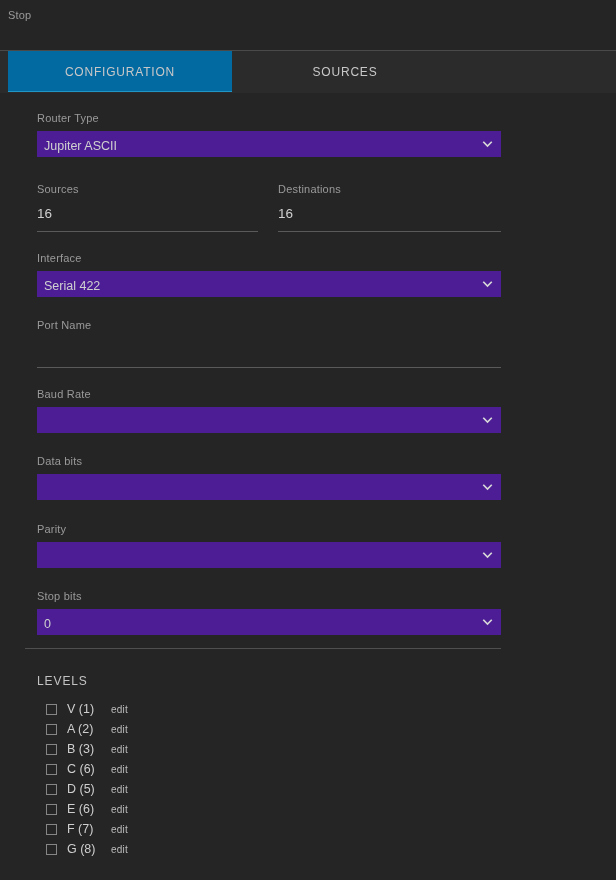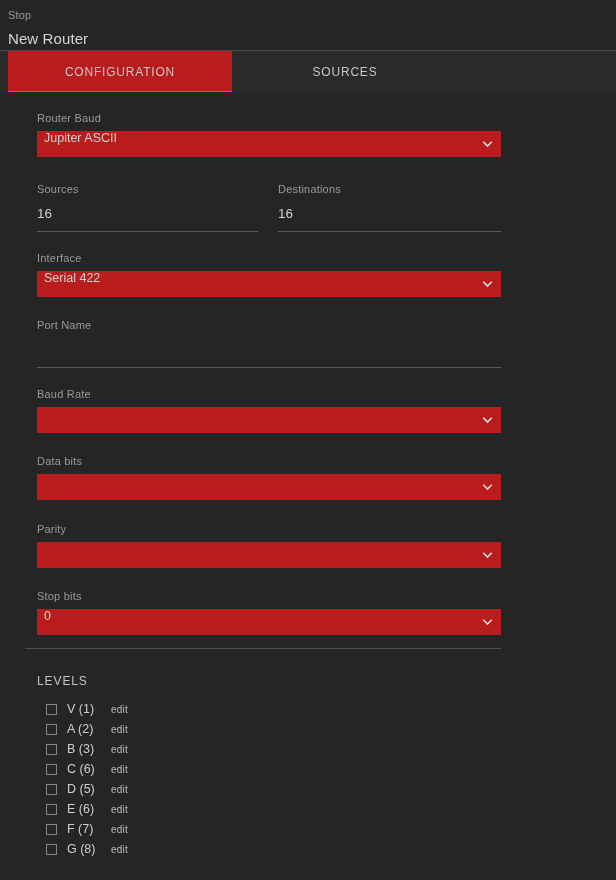--- a/index.html
+++ b/index.html
@@ -67,21 +67,21 @@
     justify-content: center;
     font-size: 12px;
     letter-spacing: .8px;
     color: #c8c8c8;
     background: transparent;
     border: none;
     font-family: inherit;
     cursor: pointer;
     white-space: nowrap;
   }
-  .tab.t0 { width: 224px; margin-left: 8px; background: #b91c1c; }
+  .tab.t0 { width: 224px; margin-left: 8px; background: #0369a1; }
   .tab.t1 { width: 226px; }
   .tab.t2 { width: 150px; }
   .tab.active .tab-underline {
     position: absolute;
     left: 0; right: 0; bottom: 0;
     height: 2px;
     background: #2196c4;
   }
   .tabbar-base {
     position: absolute;
@@ -104,24 +104,24 @@
     font-size: 11px;
     color: #9a9a9a;
     line-height: 14px;
     letter-spacing: .2px;
   }
 
   
   .sel {
     position: relative;
     height: 26px;
-    background: #b91c1c;
-    display: flex;
-    align-items: flex-start;
-    padding: 0 26px 13px 7px;
+    background: #4c1d95;
+    display: flex;
+    align-items: flex-end;
+    padding: 0 26px 4px 7px;
     font-size: 12.5px;
     color: #d0d0d0;
     cursor: pointer;
     user-select: none;
     white-space: nowrap;
     overflow: hidden;
   }
   .sel .chev {
     position: absolute;
     right: 8px;
@@ -217,39 +217,38 @@
     letter-spacing: .2px;
   }
 </style>
 </head>
 <body>
 
 <div class="app">
 
   <div class="name-block">
     <div class="name-label">Stop</div>
-    <div class="name-value">New Router</div>
     <div class="name-underline"></div>
   </div>
 
   <div class="tabbar">
     <button class="tab t0 active">
       <span>CONFIGURATION</span>
       <span class="tab-underline"></span>
     </button>
     <button class="tab t1">
       <span>SOURCES</span>
     </button>
     <div class="tabbar-base"></div>
   </div>
 
   <div class="body">
 
     <div class="field" id="fld-router-type">
-      <div class="f-label">Router Baud</div>
+      <div class="f-label">Router Type</div>
       <div class="sel">
         <span>Jupiter ASCII</span>
         <span class="chev">
           <svg viewBox="0 0 12 12" width="11" height="11">
               <path d="M2 4.2 L6 8.2 L10 4.2" fill="none" stroke="#d8d8d8" stroke-width="1.8" stroke-linecap="square"></path>
             </svg>
         </span>
       </div>
     </div>
 

